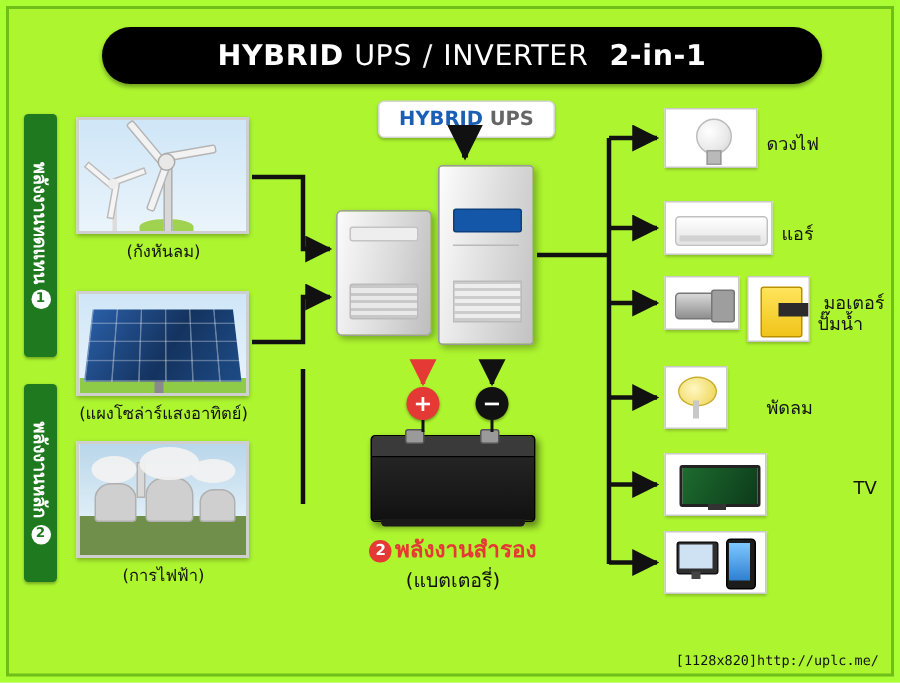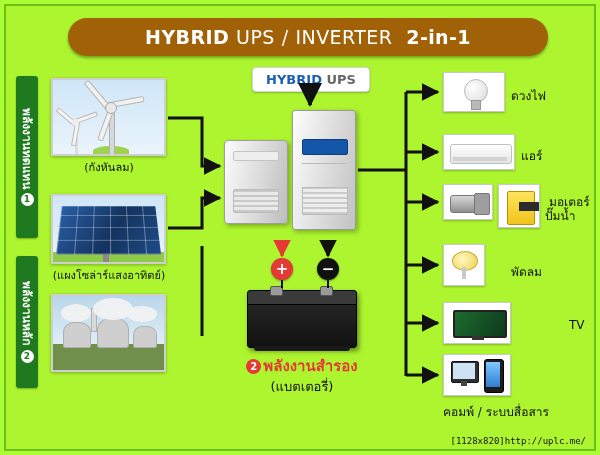--- a/index.html
+++ b/index.html
@@ -14,21 +14,21 @@
     box-sizing:border-box;
   }
   .frame{
     position:absolute;left:4px;top:4px;width:592px;height:447px;
     border:2px solid #6fbf1a;box-sizing:border-box;
     background:#adf52f;
   }
   
   .title-banner{
     position:absolute;left:62px;top:12px;width:480px;height:38px;
-    background:#a16207;border-radius:19px;
+    background:#000000;border-radius:19px;
     box-shadow:0 2px 3px rgba(0,0,0,0.35);
     display:flex;align-items:center;justify-content:center;
   }
   .title-text{
     color:#ffffff;font-size:19px;font-weight:bold;letter-spacing:0.4px;
     white-space:nowrap;
   }
   .title-text .thin{font-weight:normal;}
   .title-text .sep{font-weight:normal;opacity:0.95;}
   
@@ -257,20 +257,21 @@
       <div class="pp-sky"></div>
       <div class="pp-ground"></div>
       <div class="cool-tower" style="left:10px;top:26px;width:26px;height:24px;"></div>
       <div class="cool-tower" style="left:44px;top:22px;width:30px;height:28px;"></div>
       <div class="cool-tower" style="left:80px;top:30px;width:22px;height:20px;"></div>
       <div class="stack" style="left:38px;top:12px;width:4px;height:22px;"></div>
       <div class="smoke" style="left:8px;top:8px;width:30px;height:18px;"></div>
       <div class="smoke" style="left:40px;top:2px;width:40px;height:22px;"></div>
       <div class="smoke" style="left:74px;top:10px;width:30px;height:16px;"></div>
     </div>
+    <div class="caption" id="cap-grid">(การไฟฟ้า)</div>
 
     <div class="ups-label">
       <span>HYBRID</span>&nbsp;<span class="gray">UPS</span>
     </div>
 
     <div class="inverter">
       <div class="inv-slot"></div>
       <div class="inv-vent"></div>
     </div>
     <div class="cabinet">
@@ -332,21 +333,20 @@
     </div>
     <div class="load-label" style="left:519px;top:312px;margin-left:44px;">TV</div>
 
     <div class="load-box" style="left:437px;top:348px;width:68px;height:42px;">
       <div class="pc-monitor"></div>
       <div class="pc-screen"></div>
       <div class="pc-stand"></div>
       <div class="phone-body"></div>
       <div class="phone-screen"></div>
     </div>
-    <div class="load-label" style="left:437px;top:396px;">คอมพ์ / ระบบสื่อสาร</div>
 
     <svg class="arrow-svg" viewBox="0 0 600 455">
       <defs>
         <marker id="ah" markerWidth="7" markerHeight="7" refX="5.5" refY="3" orient="auto">
           <path d="M0,0 L6,3 L0,6 z" fill="#111111"></path>
         </marker>
         <marker id="ahr" markerWidth="7" markerHeight="7" refX="5.5" refY="3" orient="auto">
           <path d="M0,0 L6,3 L0,6 z" fill="#e53935"></path>
         </marker>
       </defs>

